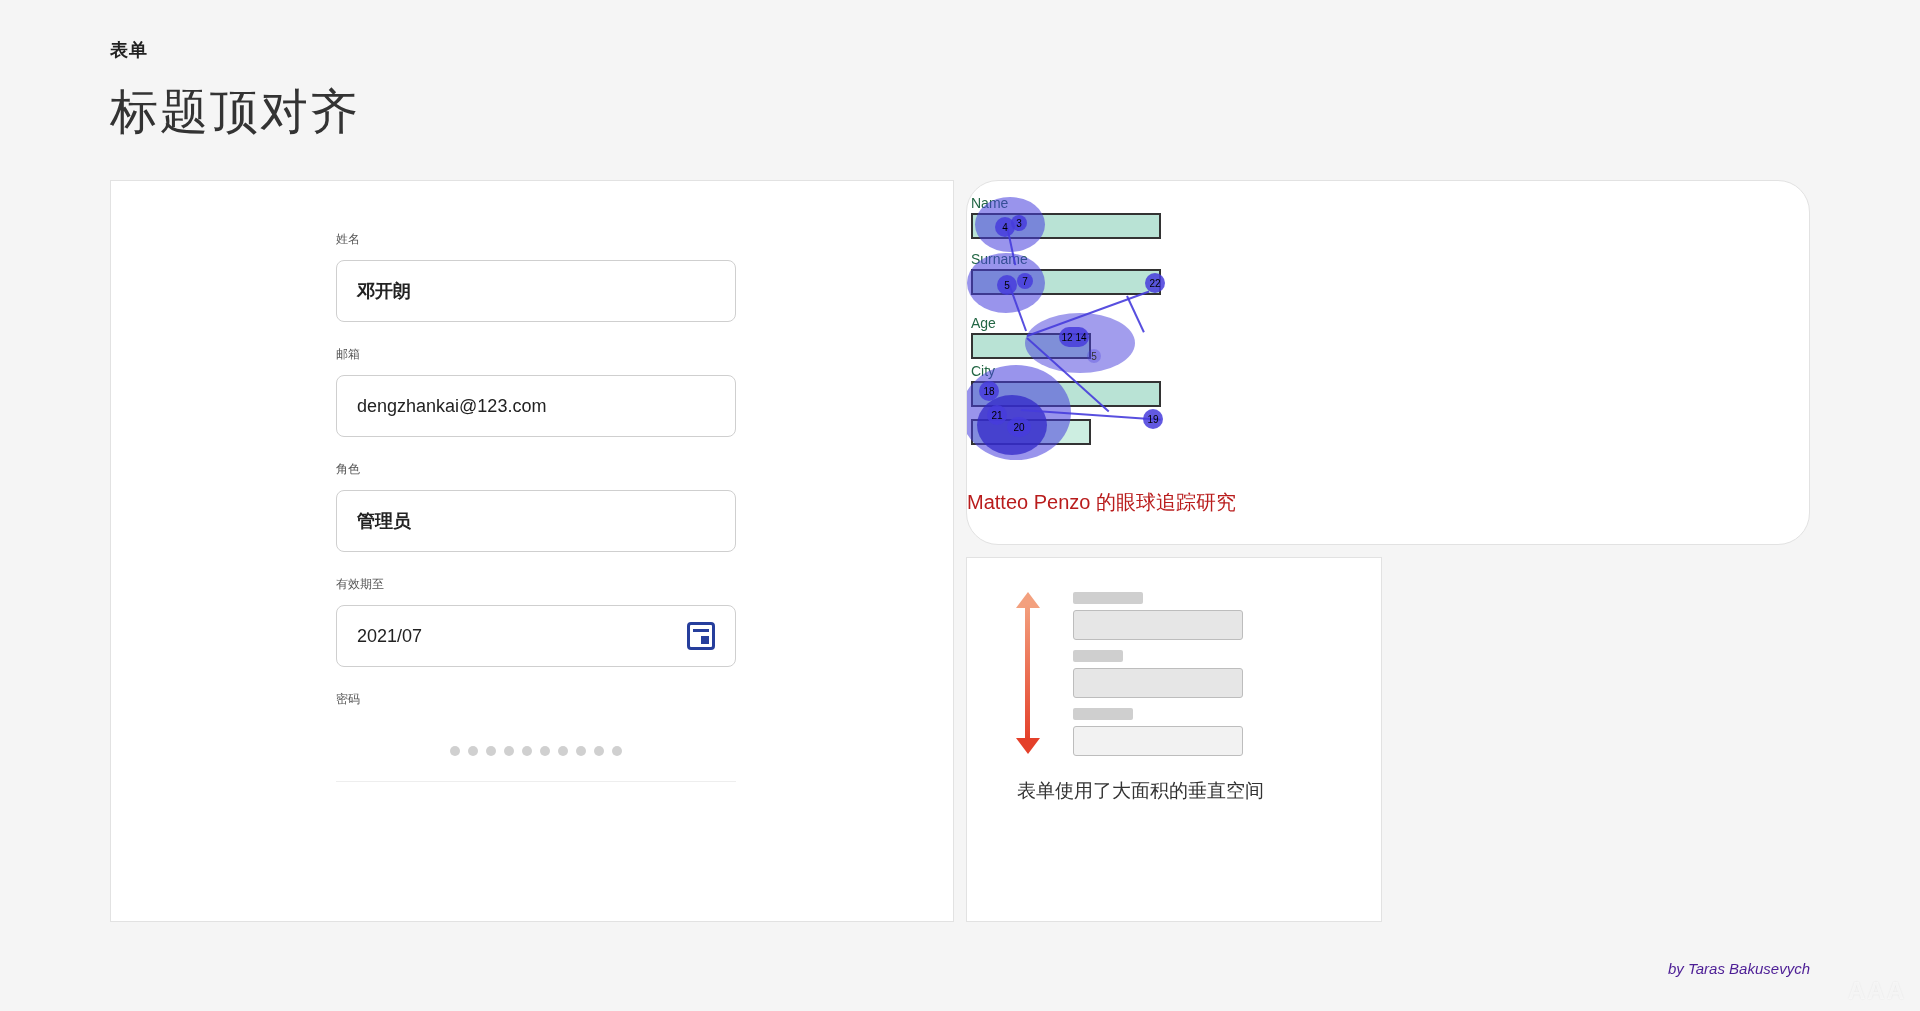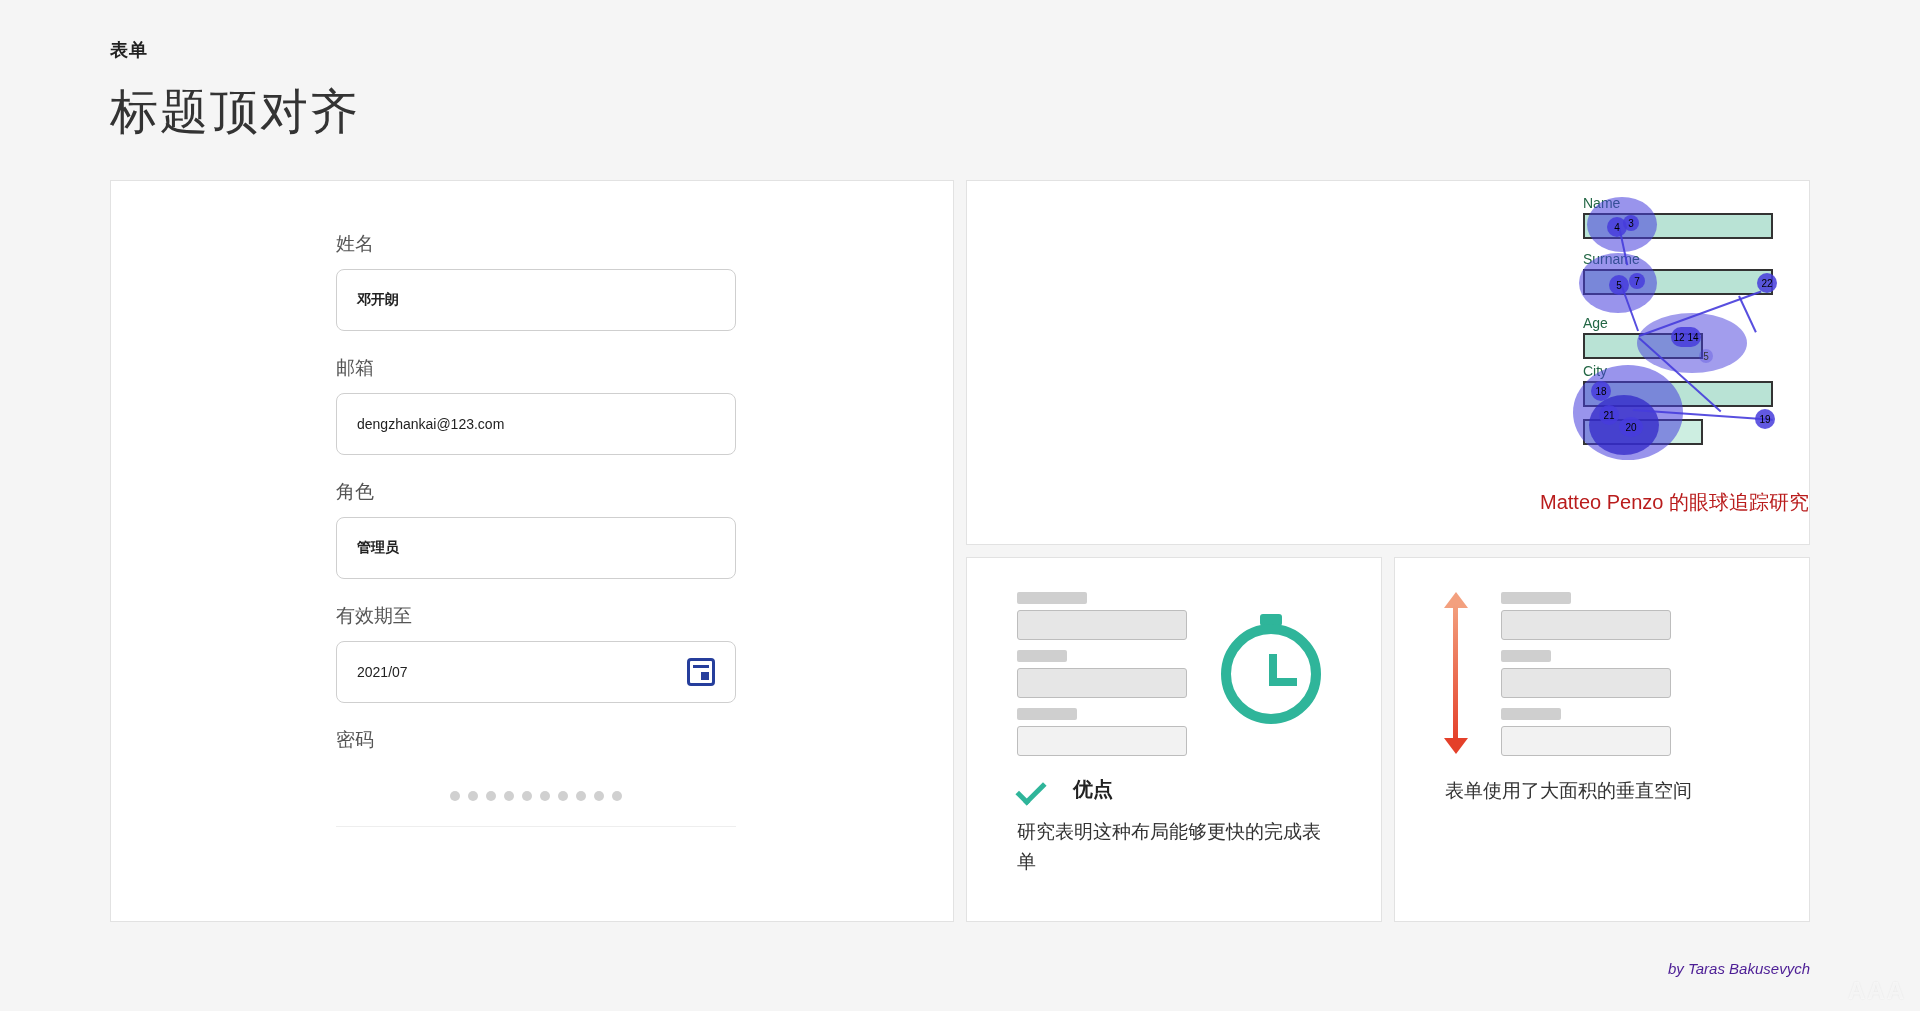--- a/index.html
+++ b/index.html
@@ -26,27 +26,27 @@
     position: relative;
     overflow: hidden;
   }
   .panel.form-panel {
     grid-row: 1 / span 2;
     padding: 50px 0 0 225px;
   }
 
   
   .field { margin-bottom: 24px; }
-  .field-label { font-size: 19px; color: #555; margin-bottom: 12px; }
+  .field-label { font-size: 12px; color: #555; margin-bottom: 12px; }
   .field-input {
     width: 400px;
     height: 62px;
     border: 1px solid #cfcfcf;
     border-radius: 8px;
-    font-size: 14px;
+    font-size: 18px;
     padding: 0 20px;
     display: flex;
     align-items: center;
     justify-content: space-between;
     background: #fff;
   }
   .field-input.bold { font-weight: 600; }
   .field-input.pwd {
     border-top: none; border-left: none; border-right: none;
     border-bottom: 1px solid #eee;
@@ -62,21 +62,21 @@
     position: relative;
   }
   .cal-icon::before {
     content:""; position:absolute; left:3px; right:3px; top:4px; height:3px; background:#263e9c;
   }
   .cal-icon::after {
     content:""; position:absolute; right:3px; bottom:3px; width:8px; height:8px; background:#263e9c;
   }
 
   
-  .panel.eye { display:flex; flex-direction:column; align-items:flex-end; justify-content:flex-start; padding-top:14px; }
+  .panel.eye { display:flex; flex-direction:column; align-items:flex-start; justify-content:flex-start; padding-top:14px;border-radius:32px; }
   .eye-stage { width: 230px; height: 280px; position: relative; }
   .eye-row { position:absolute; left:4px; width: 190px; }
   .eye-label { font-size: 14px; color:#264; display:block; margin-bottom:2px; }
   .eye-box { height: 26px; border:2px solid #333; background:#b9e3d5; }
   .eye-box.sel { width: 120px; }
   .blob { position:absolute; border-radius:50%; background: rgba(70,60,220,0.55); }
   .seg  { position:absolute; height:2px; background: rgba(70,60,220,0.9); transform-origin: left center; }
   .nub  { position:absolute; width:20px; height:20px; border-radius:50%; background:rgba(70,60,220,0.85); font-size:10px; color:#000; display:flex; align-items:center; justify-content:center; }
   .eye-caption { font-size: 20px; color:#b91c1c; margin-top: 14px; }
 
@@ -229,42 +229,20 @@
         <div class="nub" style="left:120px; top:154px; width:14px;height:14px;background:rgba(70,60,220,0.3);color:#333;">5</div>
         <div class="nub" style="left:12px; top:186px;">18</div>
         <div class="nub" style="left:20px; top:210px;">21</div>
         <div class="nub" style="left:40px; top:222px; width:24px;height:20px;">20</div>
         <div class="nub" style="left:176px; top:214px;">19</div>
       </div>
       <div class="eye-caption">Matteo Penzo 的眼球追踪研究</div>
     </div>
 
     <div class="twocol">
-      <div class="mini">
-        <div class="mock">
-          <div class="lbl" style="left:0; top:4px;  width:70px;"></div>
-          <div class="box" style="left:0; top:22px; width:170px;"></div>
-          <div class="lbl" style="left:0; top:62px; width:50px;"></div>
-          <div class="box" style="left:0; top:80px; width:170px;"></div>
-          <div class="lbl" style="left:0; top:120px; width:60px;"></div>
-          <div class="box" style="left:0; top:138px; width:170px; background:#f2f2f2;"></div>
-          <div class="stopwatch">
-            <div class="sw-btn"></div>
-              <div class="sw-stem"></div>
-            <div class="sw-ring"></div>
-            <div class="sw-hand" style="left:48px; top:40px; width:8px; height:32px;"></div>
-            <div class="sw-hand" style="left:48px; top:64px; width:28px; height:8px;"></div>
-          </div>
-        </div>
-        <div class="verdict">
-          <span class="chk"></span>
-          <span>优点</span>
-        </div>
-        <div class="desc">研究表明这种布局能够更快的完成表单</div>
-      </div>
 
       <div class="mini">
         <div class="mock">
           <div class="arrow-v">
             <div class="head up"></div>
               <div class="shaft"></div>
               <div class="head dn"></div>
           </div>
           <div class="lbl" style="left:56px; top:4px;  width:70px;"></div>
           <div class="box" style="left:56px; top:22px; width:170px;"></div>

